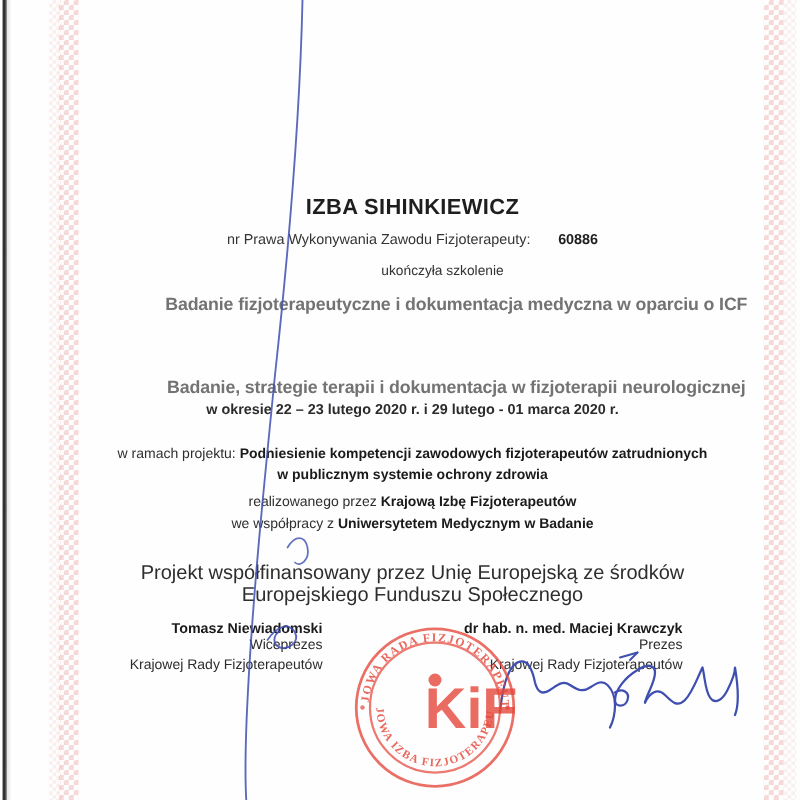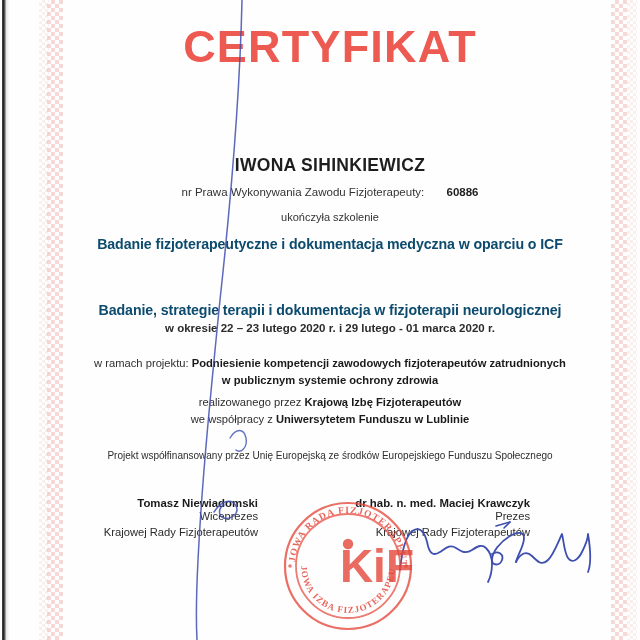--- a/index.html
+++ b/index.html
@@ -124,30 +124,32 @@
   }
   .license-line b { color: #1e1e1e; padding-left: 19px; }
 
   .completed-line {
     position: absolute;
     top: 211px;
     left: 0;
     width: 540px;
     font-size: 11px;
     color: #333;
+    padding-left: 24px;
   }
 
   .course-title {
     position: absolute;
     left: 0;
     width: 540px;
     font-size: 14.2px;
     font-weight: bold;
-    color: #0c4a6e;
+    color: #737373;
     letter-spacing: -.1px;
+    padding-left: 35px;
   }
   .course-title.t1 { top: 236px; }
   .course-title.t2 { top: 302px; }
 
   .course-dates {
     position: absolute;
     left: 0;
     width: 540px;
     font-size: 11.5px;
     font-weight: bold;
@@ -176,32 +178,32 @@
     line-height: 17px;
     color: #2e2e2e;
   }
   .realized-block b { color: #1a1a1a; }
 
   .eu-funding {
     position: absolute;
     top: 450px;
     left: 0;
     width: 540px;
-    font-size: 10px;
+    font-size: 16px;
     color: #2e2e2e;
   }
 
   
   .sig {
     position: absolute;
     width: 230px;
     text-align: right;
   }
   .sig.left  { left: 28px;  top: 497px; }
-  .sig.right { left: 300px; top: 497px; }
+  .sig.right { left: 316px; top: 497px; }
 
   .sig-name {
     font-size: 11.4px;
     font-weight: bold;
     color: #1a1a1a;
   }
   .sig-role {
     font-size: 11.2px;
     color: #2b2b2b;
     line-height: 15.5px;
@@ -261,45 +263,44 @@
   <div class="scan-edge"></div>
   <div class="scan-edge-2"></div>
 
   <div class="border-strip-soft left"></div>
   <div class="border-strip left"></div>
   <div class="border-strip right"></div>
   <div class="border-strip-soft right"></div>
 
   <div class="content">
 
-    <div class="cert-title">CERTYFIKAT</div>
-
-
-    <div class="recipient-name">IWONA SIHINKIEWICZ</div>
+
+
+    <div class="recipient-name">IZBA SIHINKIEWICZ</div>
 
     <div class="license-line">
       <span>nr Prawa Wykonywania Zawodu Fizjoterapeuty:</span>
       <b>60886</b>
     </div>
 
     <div class="completed-line">ukończyła szkolenie</div>
 
     <div class="course-title t1">Badanie fizjoterapeutyczne i dokumentacja medyczna w oparciu o ICF</div>
 
     <div class="course-title t2">Badanie, strategie terapii i dokumentacja w fizjoterapii neurologicznej</div>
     <div class="course-dates d2">w okresie 22 – 23 lutego 2020 r. i 29 lutego - 01 marca 2020 r.</div>
 
     <div class="project-block">
       <span>w ramach projektu: </span><b>Podniesienie kompetencji zawodowych fizjoterapeutów zatrudnionych</b><br>
       <b>w publicznym systemie ochrony zdrowia</b>
     </div>
 
     <div class="realized-block">
       <span>realizowanego przez </span><b>Krajową Izbę Fizjoterapeutów</b><br>
-      <span>we współpracy z </span><b>Uniwersytetem Funduszu w Lublinie</b>
+      <span>we współpracy z </span><b>Uniwersytetem Medycznym w Badanie</b>
     </div>
 
     <div class="eu-funding">Projekt współfinansowany przez Unię Europejską ze środków Europejskiego Funduszu Społecznego</div>
 
   </div>
 
   <div class="sig left">
     <div class="sig-name">Tomasz Niewiadomski</div>
     <div class="sig-role">
       <span>Wiceprezes</span><br>

